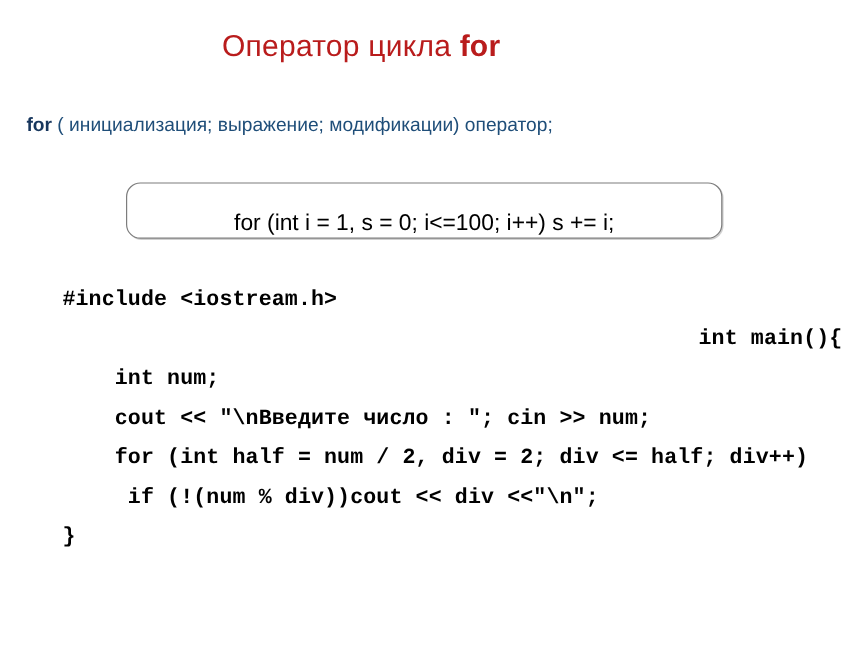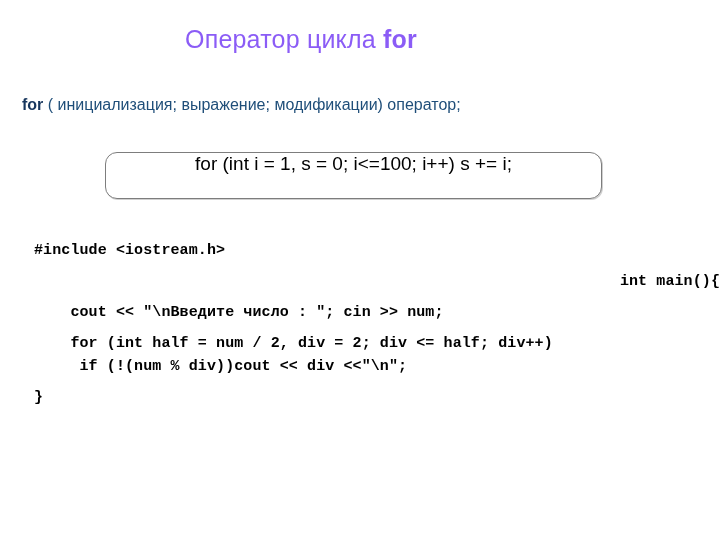--- a/index.html
+++ b/index.html
@@ -24,21 +24,21 @@
     background: #ffffff;
   }
 
   
   #slide-title {
     position: absolute;
     left: 0;
     top: 24px;
     width: 720px;
     text-align: center;
-    color: #8b5cf6;
+    color: #b91c1c;
     font-size: 25px;
     line-height: 30px;
     letter-spacing: 0.2px;
     white-space: nowrap;
     padding-right: 118px;
     box-sizing: border-box;
   }
   #slide-title .kw {
     font-weight: bold;
   }
@@ -65,45 +65,45 @@
     left: 105px;
     top: 152px;
     width: 497px;
     height: 47px;
     box-sizing: border-box;
     border: 1.4px solid #7d7d7d;
     border-radius: 12px;
     background: #ffffff;
     box-shadow: 1px 1px 0 rgba(120,120,120,0.35);
     display: flex;
-    align-items: flex-start;
+    align-items: flex-end;
     justify-content: center;
   }
   #example-box-text {
     color: #000000;
     font-size: 19px;
     line-height: 22px;
     white-space: nowrap;
   }
 
   
   #code-block {
     position: absolute;
     left: 34px;
     top: 243px;
     width: 686px;
   }
   .code-line {
     font-family: "Liberation Mono", "DejaVu Sans Mono", monospace;
     font-weight: bold;
-    font-size: 15px;
+    font-size: 18px;
     color: #000000;
     white-space: pre;
     line-height: 15px;
-    margin: 0;
+    margin: 18px;
     letter-spacing: 0.1px;
   }
   .sp-0 { margin-top: 0px; }
   .sp-1 { margin-top: 16px; text-align: right; }
   .sp-2 { margin-top: 16px; }
   .sp-tight { margin-top: 8px; }
 </style>
 </head>
 <body>
 
@@ -117,19 +117,20 @@
     <span class="kw">for</span><span> ( инициализация; выражение; модификации) оператор;</span>
   </div>
 
   <div id="example-box">
     <span id="example-box-text">for (int i = 1, s = 0; i&lt;=100; i++) s += i;</span>
   </div>
 
   <div id="code-block">
     <div class="code-line sp-0">#include &lt;iostream.h&gt;</div>
     <div class="code-line sp-1">int main(){</div>
+    <div class="code-line sp-2">    int num;</div>
     <div class="code-line sp-2">    cout &lt;&lt; "\nВведите число : "; cin &gt;&gt; num;</div>
     <div class="code-line sp-2">    for (int half = num / 2, div = 2; div &lt;= half; div++)</div>
     <div class="code-line sp-tight">     if (!(num % div))cout &lt;&lt; div &lt;&lt;"\n";</div>
     <div class="code-line sp-2">}</div>
   </div>
 
 </div>
 
 </body></html>

